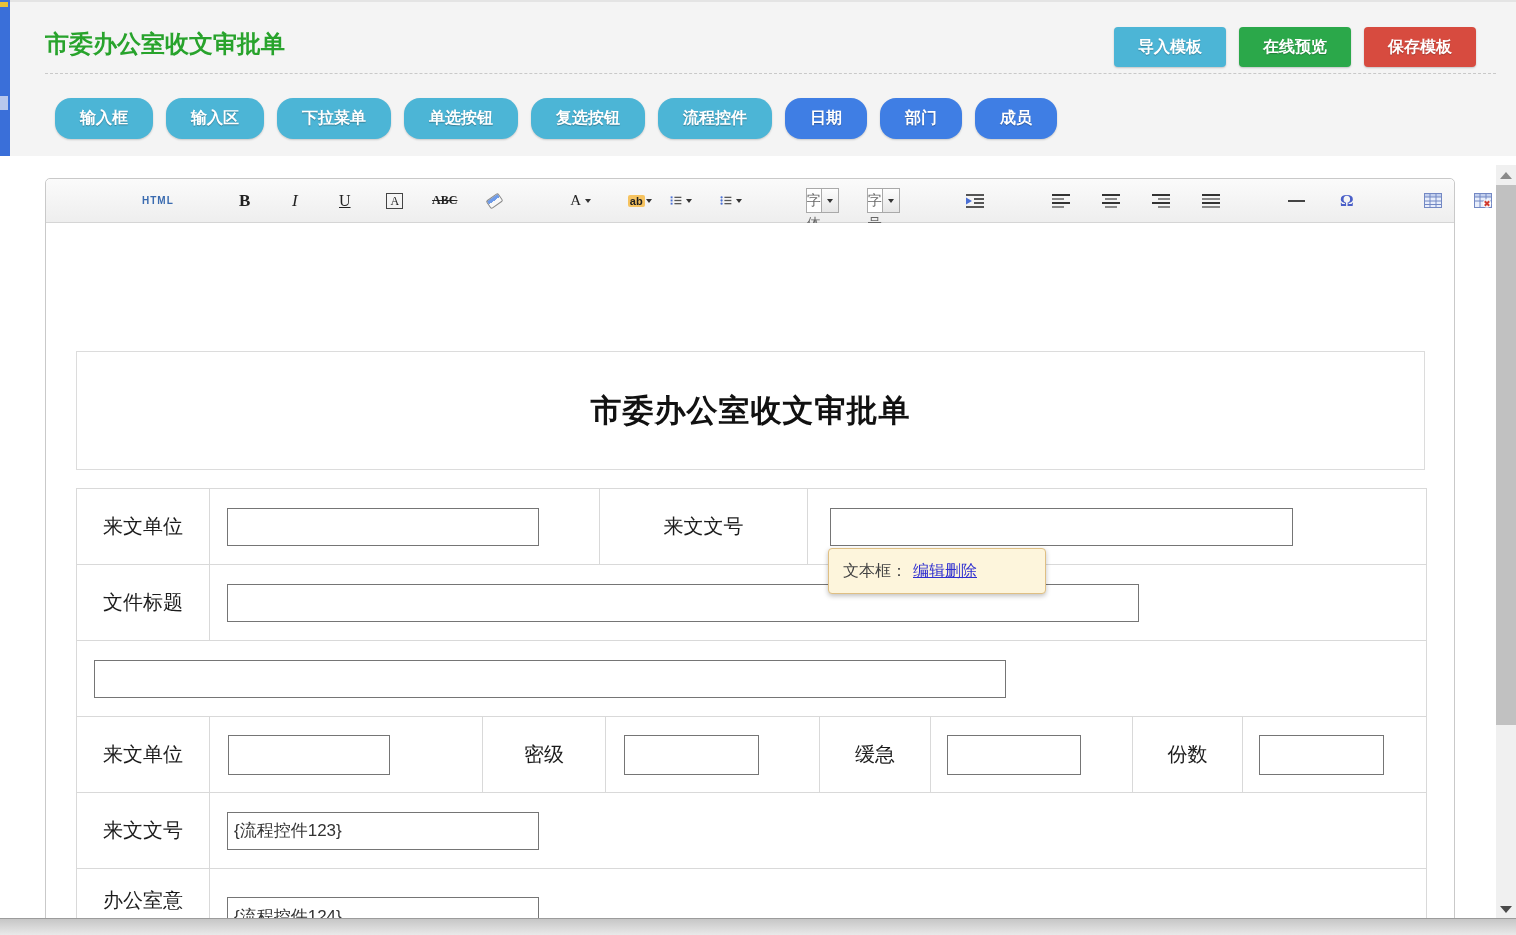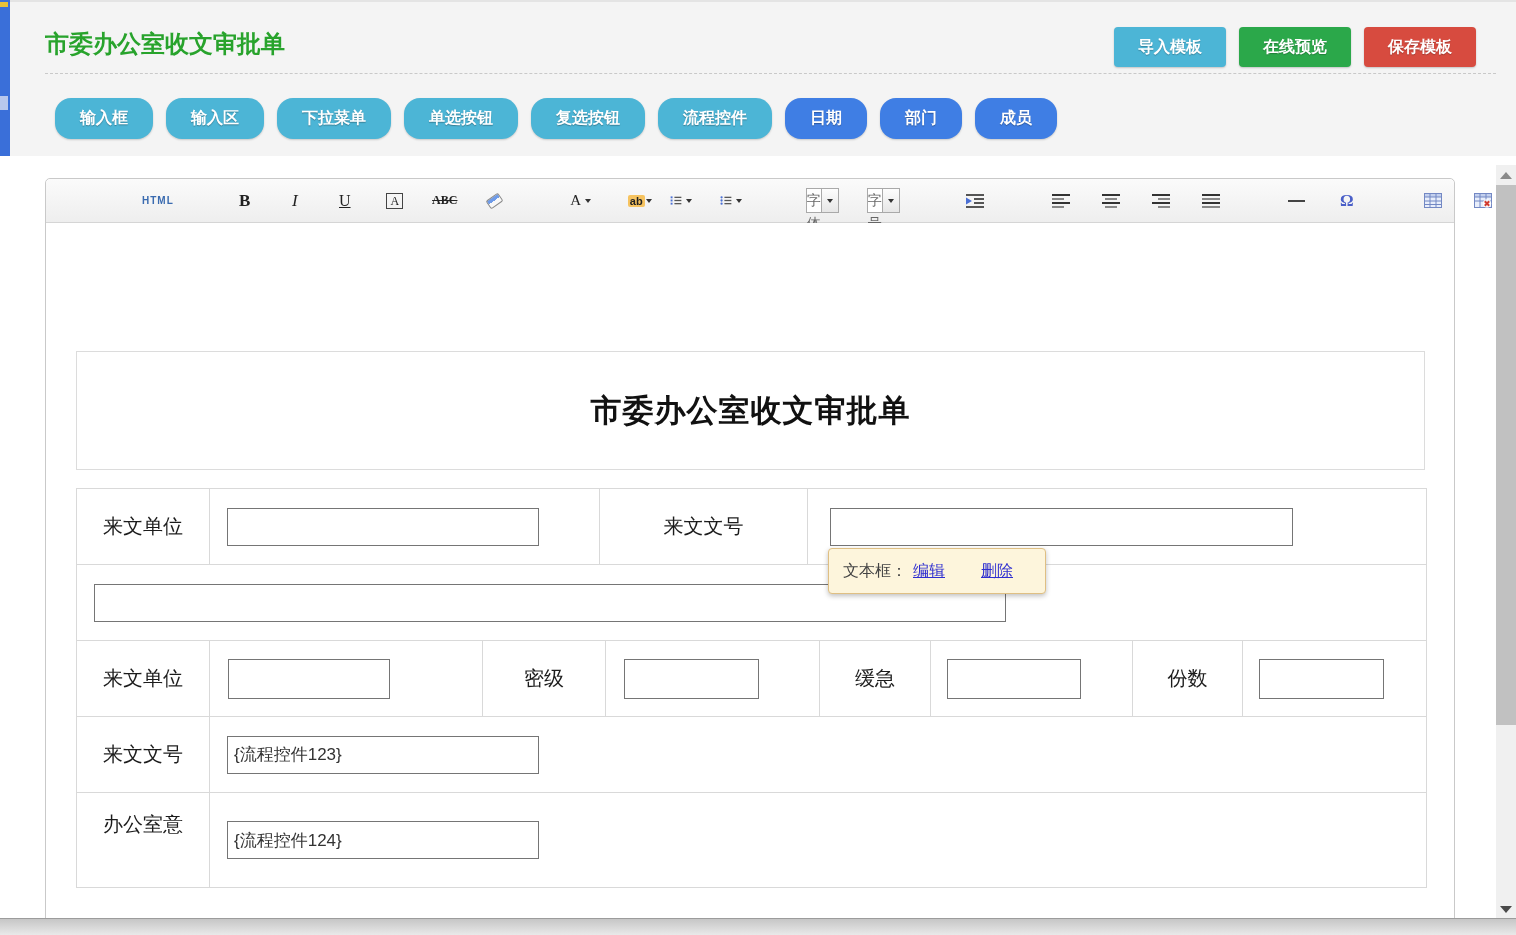--- a/index.html
+++ b/index.html
@@ -114,21 +114,21 @@
   
   .tooltip {
     position:absolute; left:782px; top:325px; width:218px; height:46px;
     background:#fdf5dc; border:1px solid #dfbf83; border-radius:4px;
     box-shadow:0 2px 5px rgba(0,0,0,.25);
     display:flex; align-items:center; padding:0 14px; z-index:5;
     font-size:16px; color:#444;
   }
   .tooltip .link { color:#2f2fd0; text-decoration:underline; cursor:pointer; }
   .tooltip .l1 { margin-left:6px; }
-  .tooltip .l2 { margin-left:36px; }
+  .tooltip .l2 { }
 
   
   .scrollbar { position:absolute; right:0; top:165px; width:20px; bottom:17px; background:#f0f0f0; z-index:3; }
   .sb-up { position:absolute; top:7px; left:4px; width:0; height:0;
            border-left:6px solid transparent; border-right:6px solid transparent; border-bottom:7px solid #8a8a8a; cursor:pointer; }
   .sb-thumb { position:absolute; top:20px; left:0; width:20px; height:540px; background:#c1c1c1; cursor:pointer; }
   .sb-down { position:absolute; bottom:5px; left:4px; width:0; height:0;
              border-left:6px solid transparent; border-right:6px solid transparent; border-top:7px solid #4a4a4a; cursor:pointer; }
 
   
@@ -347,20 +347,26 @@
         <div class="t-cell lab" style="width:132px">来文单位</div>
         <div class="t-cell" style="width:390px">
           <input class="inp" style="margin-left: 17px; width: 312px;" value="">
         </div>
         <div class="t-cell lab" style="width:208px">来文文号</div>
         <div class="t-cell" style="width:619px">
           <input class="inp" style="margin-left: 22px; width: 463px;" value="">
         </div>
       </div>
 
+      <div class="t-row r2">
+        <div class="t-cell lab" style="width:132px">文件标题</div>
+        <div class="t-cell" style="width:1217px">
+          <input class="inp" style="margin-left: 17px; width: 912px;" value="">
+        </div>
+      </div>
 
       <div class="t-row r3">
         <div class="t-cell" style="width:1217px">
           <input class="inp" style="margin-left: 17px; width: 912px;" value="">
         </div>
       </div>
 
       <div class="t-row r4">
         <div class="t-cell lab" style="width:132px">来文单位</div>
         <div class="t-cell" style="width:273px">

